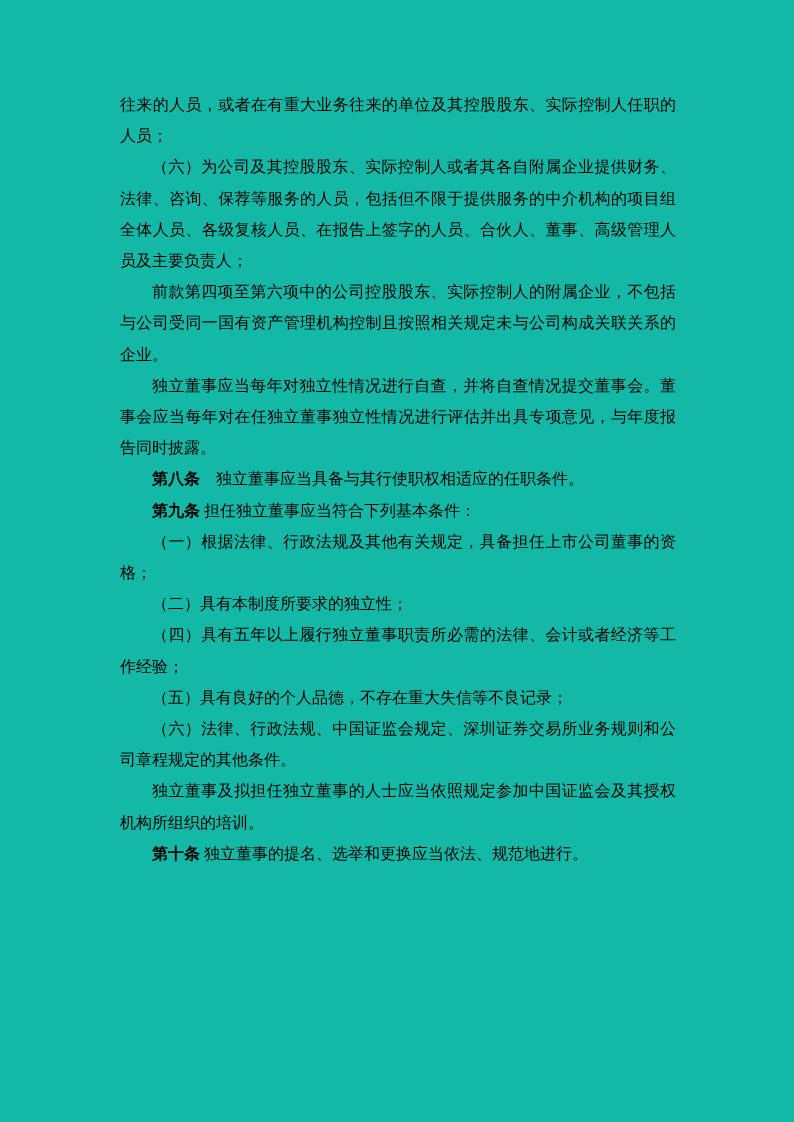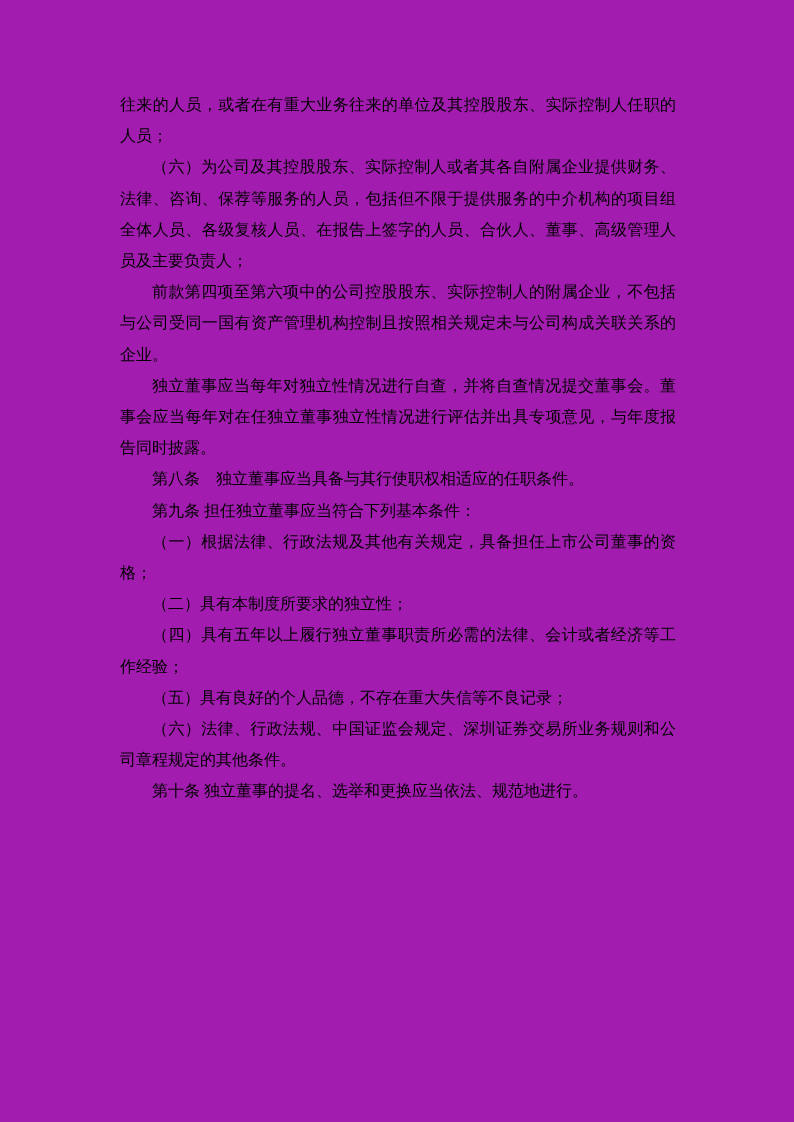--- a/index.html
+++ b/index.html
@@ -4,21 +4,21 @@
 <style>
   html, body {
     margin: 0;
     padding: 0;
     background: #ffffff;
   }
   .page {
     position: relative;
     width: 794px;
     height: 1122px;
-    background: #a21caf;
+    background: #14b8a6;
     overflow: hidden;
   }
   .doc-body {
     position: absolute;
     left: 120px;
     top: 89px;
     width: 556px;
     font-family: "Liberation Serif", "DejaVu Serif", serif;
     font-size: 16px;
     line-height: 31.2px;
@@ -27,21 +27,21 @@
   }
   .doc-body p {
     margin: 0;
     padding: 0;
     text-indent: 2em;
   }
   .doc-body p.no-indent {
     text-indent: 0;
   }
   .article-no {
-    font-weight: normal;
+    font-weight: bold;
   }
 </style>
 </head>
 <body>
 
 <div class="page">
   <div class="doc-body">
   <p class="no-indent"><span>往来的人员，或者在有重大业务往来的单位及其控股股东、实际控制人任职的人员；</span></p>
 
   <p><span>（六）为公司及其控股股东、实际控制人或者其各自附属企业提供财务、法律、咨询、保荐等服务的人员，包括但不限于提供服务的中介机构的项目组全体人员、各级复核人员、在报告上签字的人员、合伙人、董事、高级管理人员及主要负责人；</span></p>
@@ -60,17 +60,18 @@
 
   <p><span>（二）具有本制度所要求的独立性；</span></p>
 
 
   <p><span>（四）具有五年以上履行独立董事职责所必需的法律、会计或者经济等工作经验；</span></p>
 
   <p><span>（五）具有良好的个人品德，不存在重大失信等不良记录；</span></p>
 
   <p><span>（六）法律、行政法规、中国证监会规定、深圳证券交易所业务规则和公司章程规定的其他条件。</span></p>
 
+  <p><span>独立董事及拟担任独立董事的人士应当依照规定参加中国证监会及其授权机构所组织的培训。</span></p>
 
   <p><span class="article-no">第十条</span><span> 独立董事的提名、选举和更换应当依法、规范地进行。</span></p>
 
 </div>
 </div>
 
 </body></html>

